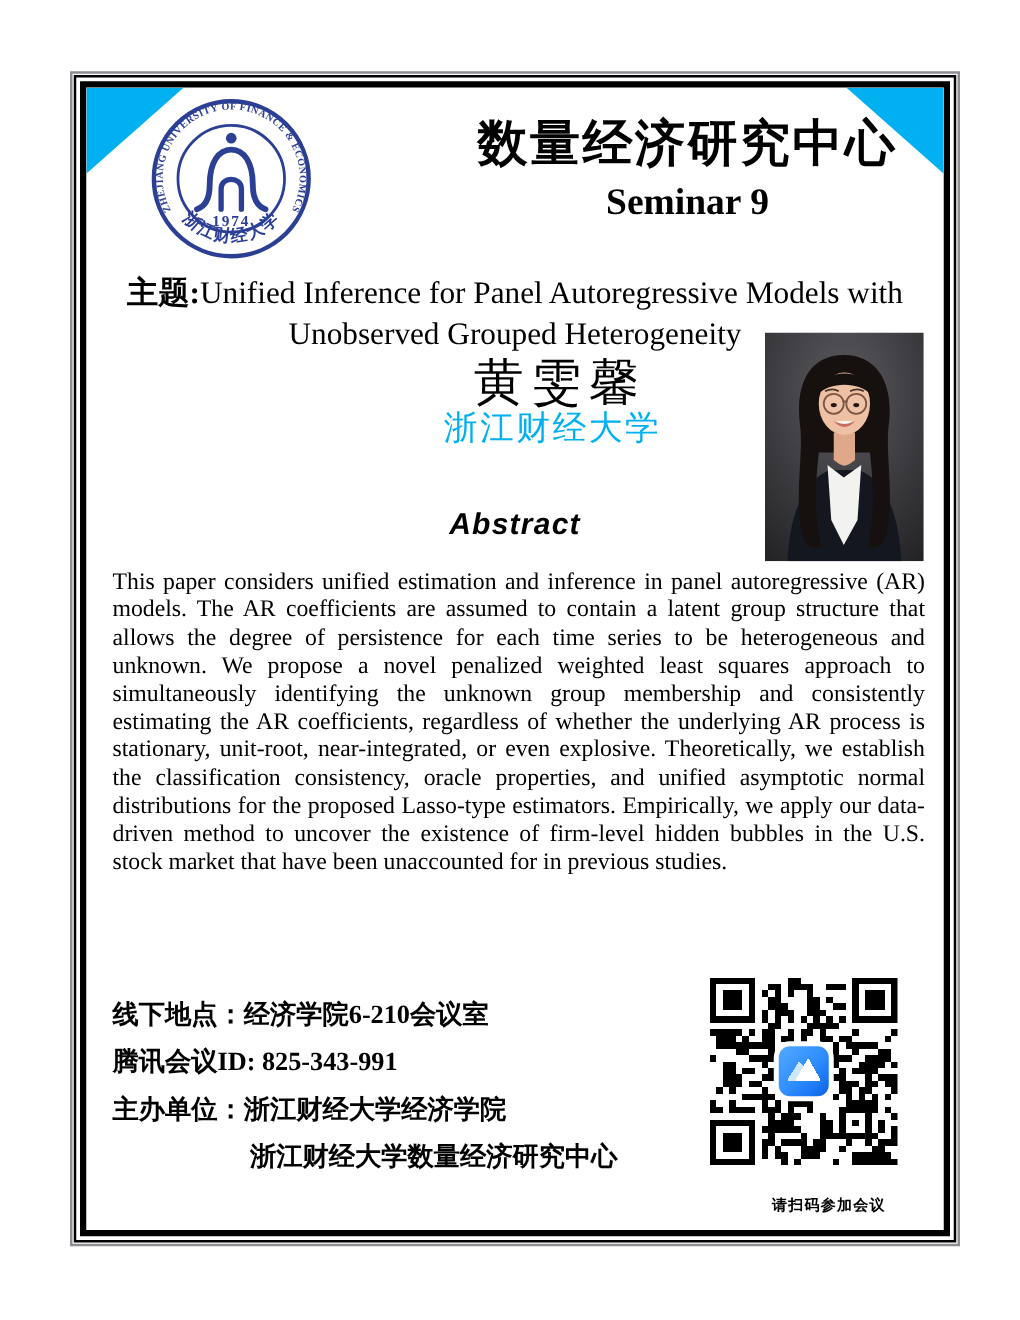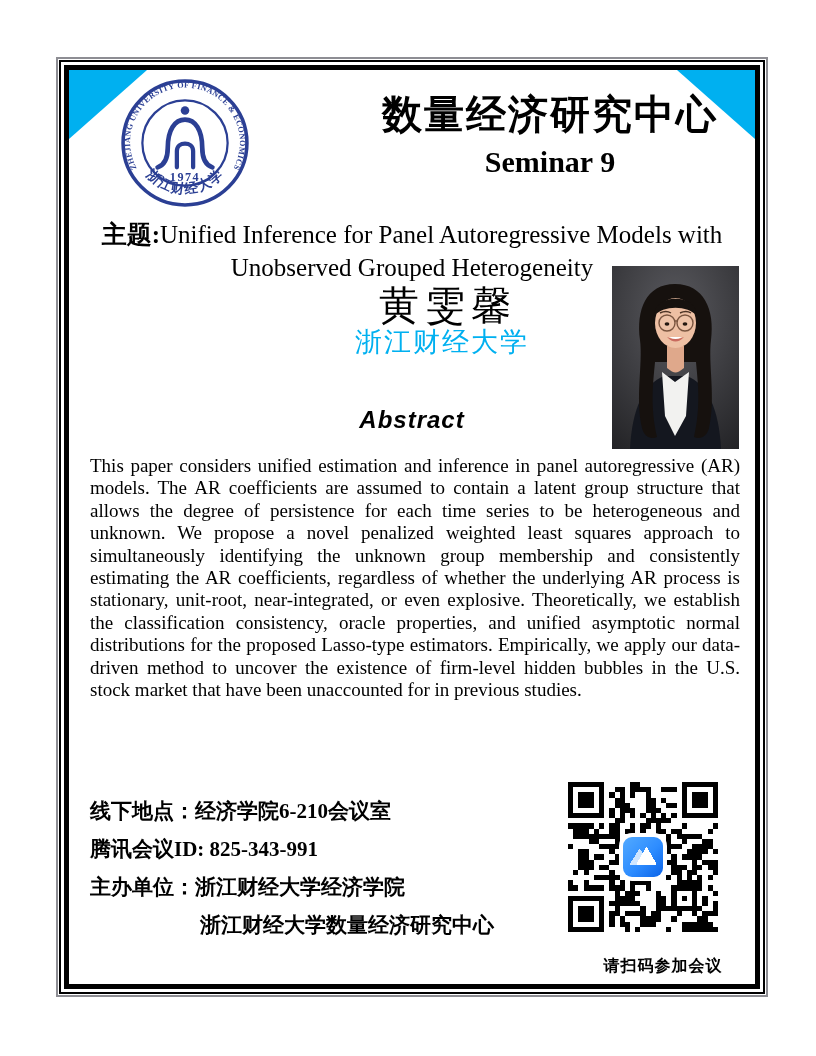--- a/index.html
+++ b/index.html
@@ -41,21 +41,21 @@
   .detail-row{font-size:21px;font-weight:bold;height:38px;line-height:30px;white-space:nowrap;}
   .detail-row.indent{padding-left:110px;}
 
   .qr{position:absolute;left:499px;top:712px;width:150px;height:150px;background:#fff;}
   .qr svg{display:block;width:150px;height:150px;shape-rendering:crispEdges;}
   .meeting-logo{position:absolute;left:55px;top:55px;width:40px;height:40px;border-radius:9px;
                 background:linear-gradient(135deg,#53aaff,var(--meeting-blue,#2D8CFF) 55%,#0b63e8);
                 box-shadow:0 0 0 4px #fff;}
   .meeting-logo svg{display:block;width:40px;height:40px;}
   .qr-caption{position:absolute;left:514px;top:886px;width:160px;text-align:center;
-              font-size:16px;font-weight:bold;letter-spacing:1px;}
+              font-size:12px;font-weight:bold;letter-spacing:1px;}
   .logo-arc{font-size:8px;font-weight:bold;letter-spacing:.4px;}
   .logo-cn{font-size:13.5px;font-weight:bold;letter-spacing:1px;}
 </style>
 </head>
 <body>
 
 <div class="page">
   <div class="frame">
 
     <div class="tri tl"></div>

